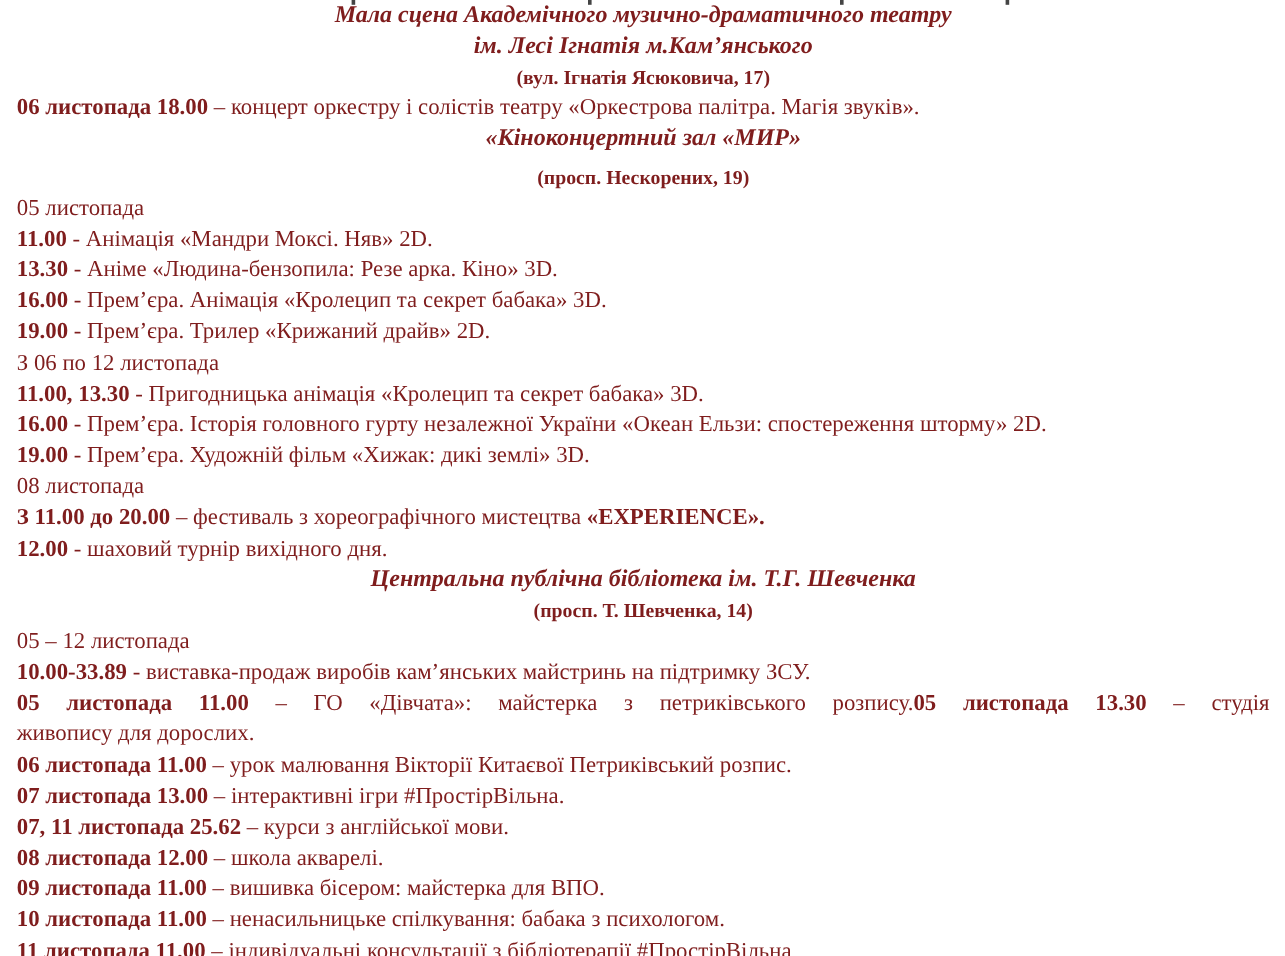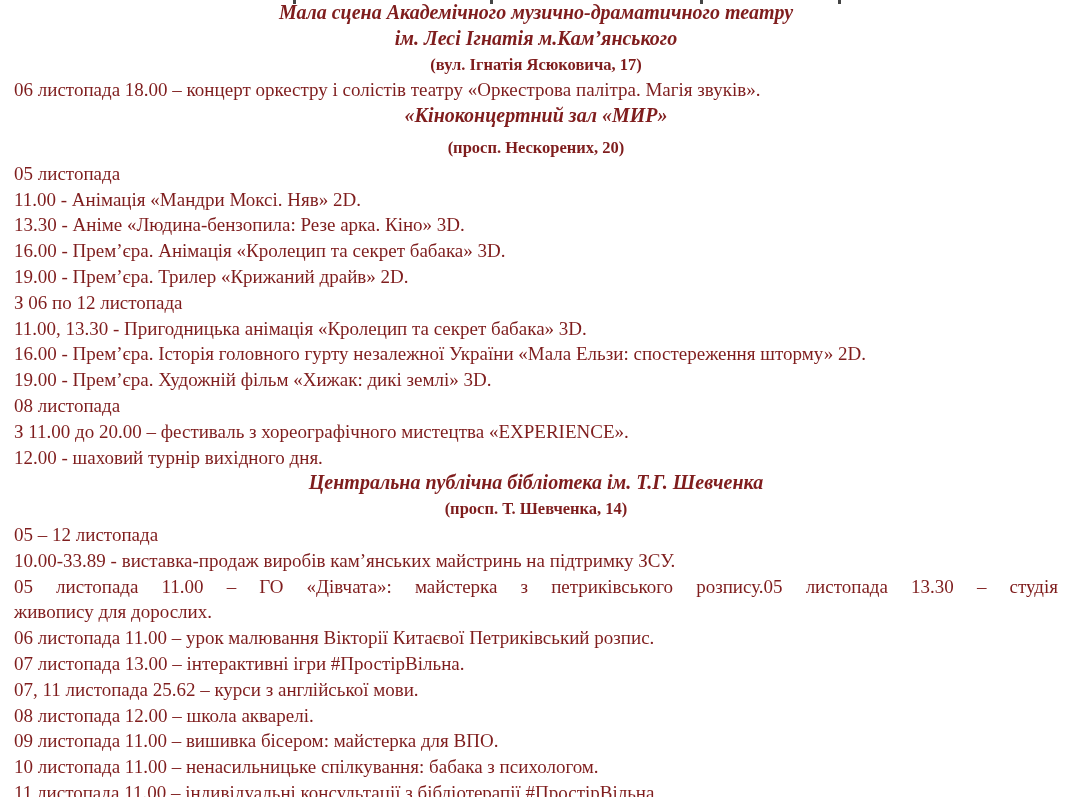--- a/index.html
+++ b/index.html
@@ -26,21 +26,21 @@
   }
   .address {
     height: 25.8px;
     text-align: center;
     font-weight: bold;
     font-size: 16.5px;
     white-space: nowrap;
   }
   .extra-gap { margin-top: 6px; }
   .day-heading { font-weight: normal; }
-  b { font-weight: normal; }
+  b { font-weight: bold; }
   .justified {
     height: 25.8px;
     text-align: justify;
     text-align-last: justify;
   }
   
   .remnant {
     position: absolute;
     top: 0;
     width: 3px;
@@ -67,31 +67,31 @@
 
     <div>
       <div class="heading">Мала сцена Академічного музично-драматичного театру</div>
       <div class="heading">ім. Лесі Ігнатія м.Кам’янського</div>
       <div class="address">(вул. Ігнатія Ясюковича, 17)</div>
       <div class="line"><b>06 листопада 18.00</b><span> – концерт оркестру і солістів театру «Оркестрова палітра. Магія звуків».</span></div>
     </div>
 
     <div>
       <div class="heading">«Кіноконцертний зал «МИР»</div>
-      <div class="address extra-gap">(просп. Нескорених, 20)</div>
+      <div class="address extra-gap">(просп. Нескорених, 19)</div>
 
       <div class="line day-heading">05 листопада</div>
       <div class="line"><b>11.00</b><span> - Анімація «Мандри Моксі. Няв» 2D.</span></div>
       <div class="line"><b>13.30</b><span> - Аніме «Людина-бензопила: Резе арка. Кіно» 3D.</span></div>
       <div class="line"><b>16.00</b><span> - Прем’єра. Анімація «Кролецип та секрет бабака» 3D.</span></div>
       <div class="line"><b>19.00</b><span> - Прем’єра. Трилер «Крижаний драйв» 2D.</span></div>
 
       <div class="line day-heading">З 06 по 12 листопада</div>
       <div class="line"><b>11.00, 13.30</b><span> - Пригодницька анімація «Кролецип та секрет бабака» 3D.</span></div>
-      <div class="line"><b>16.00</b><span> - Прем’єра. Історія головного гурту незалежної України «Мала Ельзи: спостереження шторму» 2D.</span></div>
+      <div class="line"><b>16.00</b><span> - Прем’єра. Історія головного гурту незалежної України «Океан Ельзи: спостереження шторму» 2D.</span></div>
       <div class="line"><b>19.00</b><span> - Прем’єра. Художній фільм «Хижак: дикі землі» 3D.</span></div>
 
       <div class="line day-heading">08 листопада</div>
       <div class="line"><b>З 11.00 до 20.00</b><span> – фестиваль з хореографічного мистецтва </span><b>«EXPERIENCE».</b></div>
       <div class="line"><b>12.00</b><span> - шаховий турнір вихідного дня.</span></div>
     </div>
 
     <div>
       <div class="heading">Центральна публічна бібліотека ім. Т.Г. Шевченка</div>
       <div class="address">(просп. Т. Шевченка, 14)</div>

